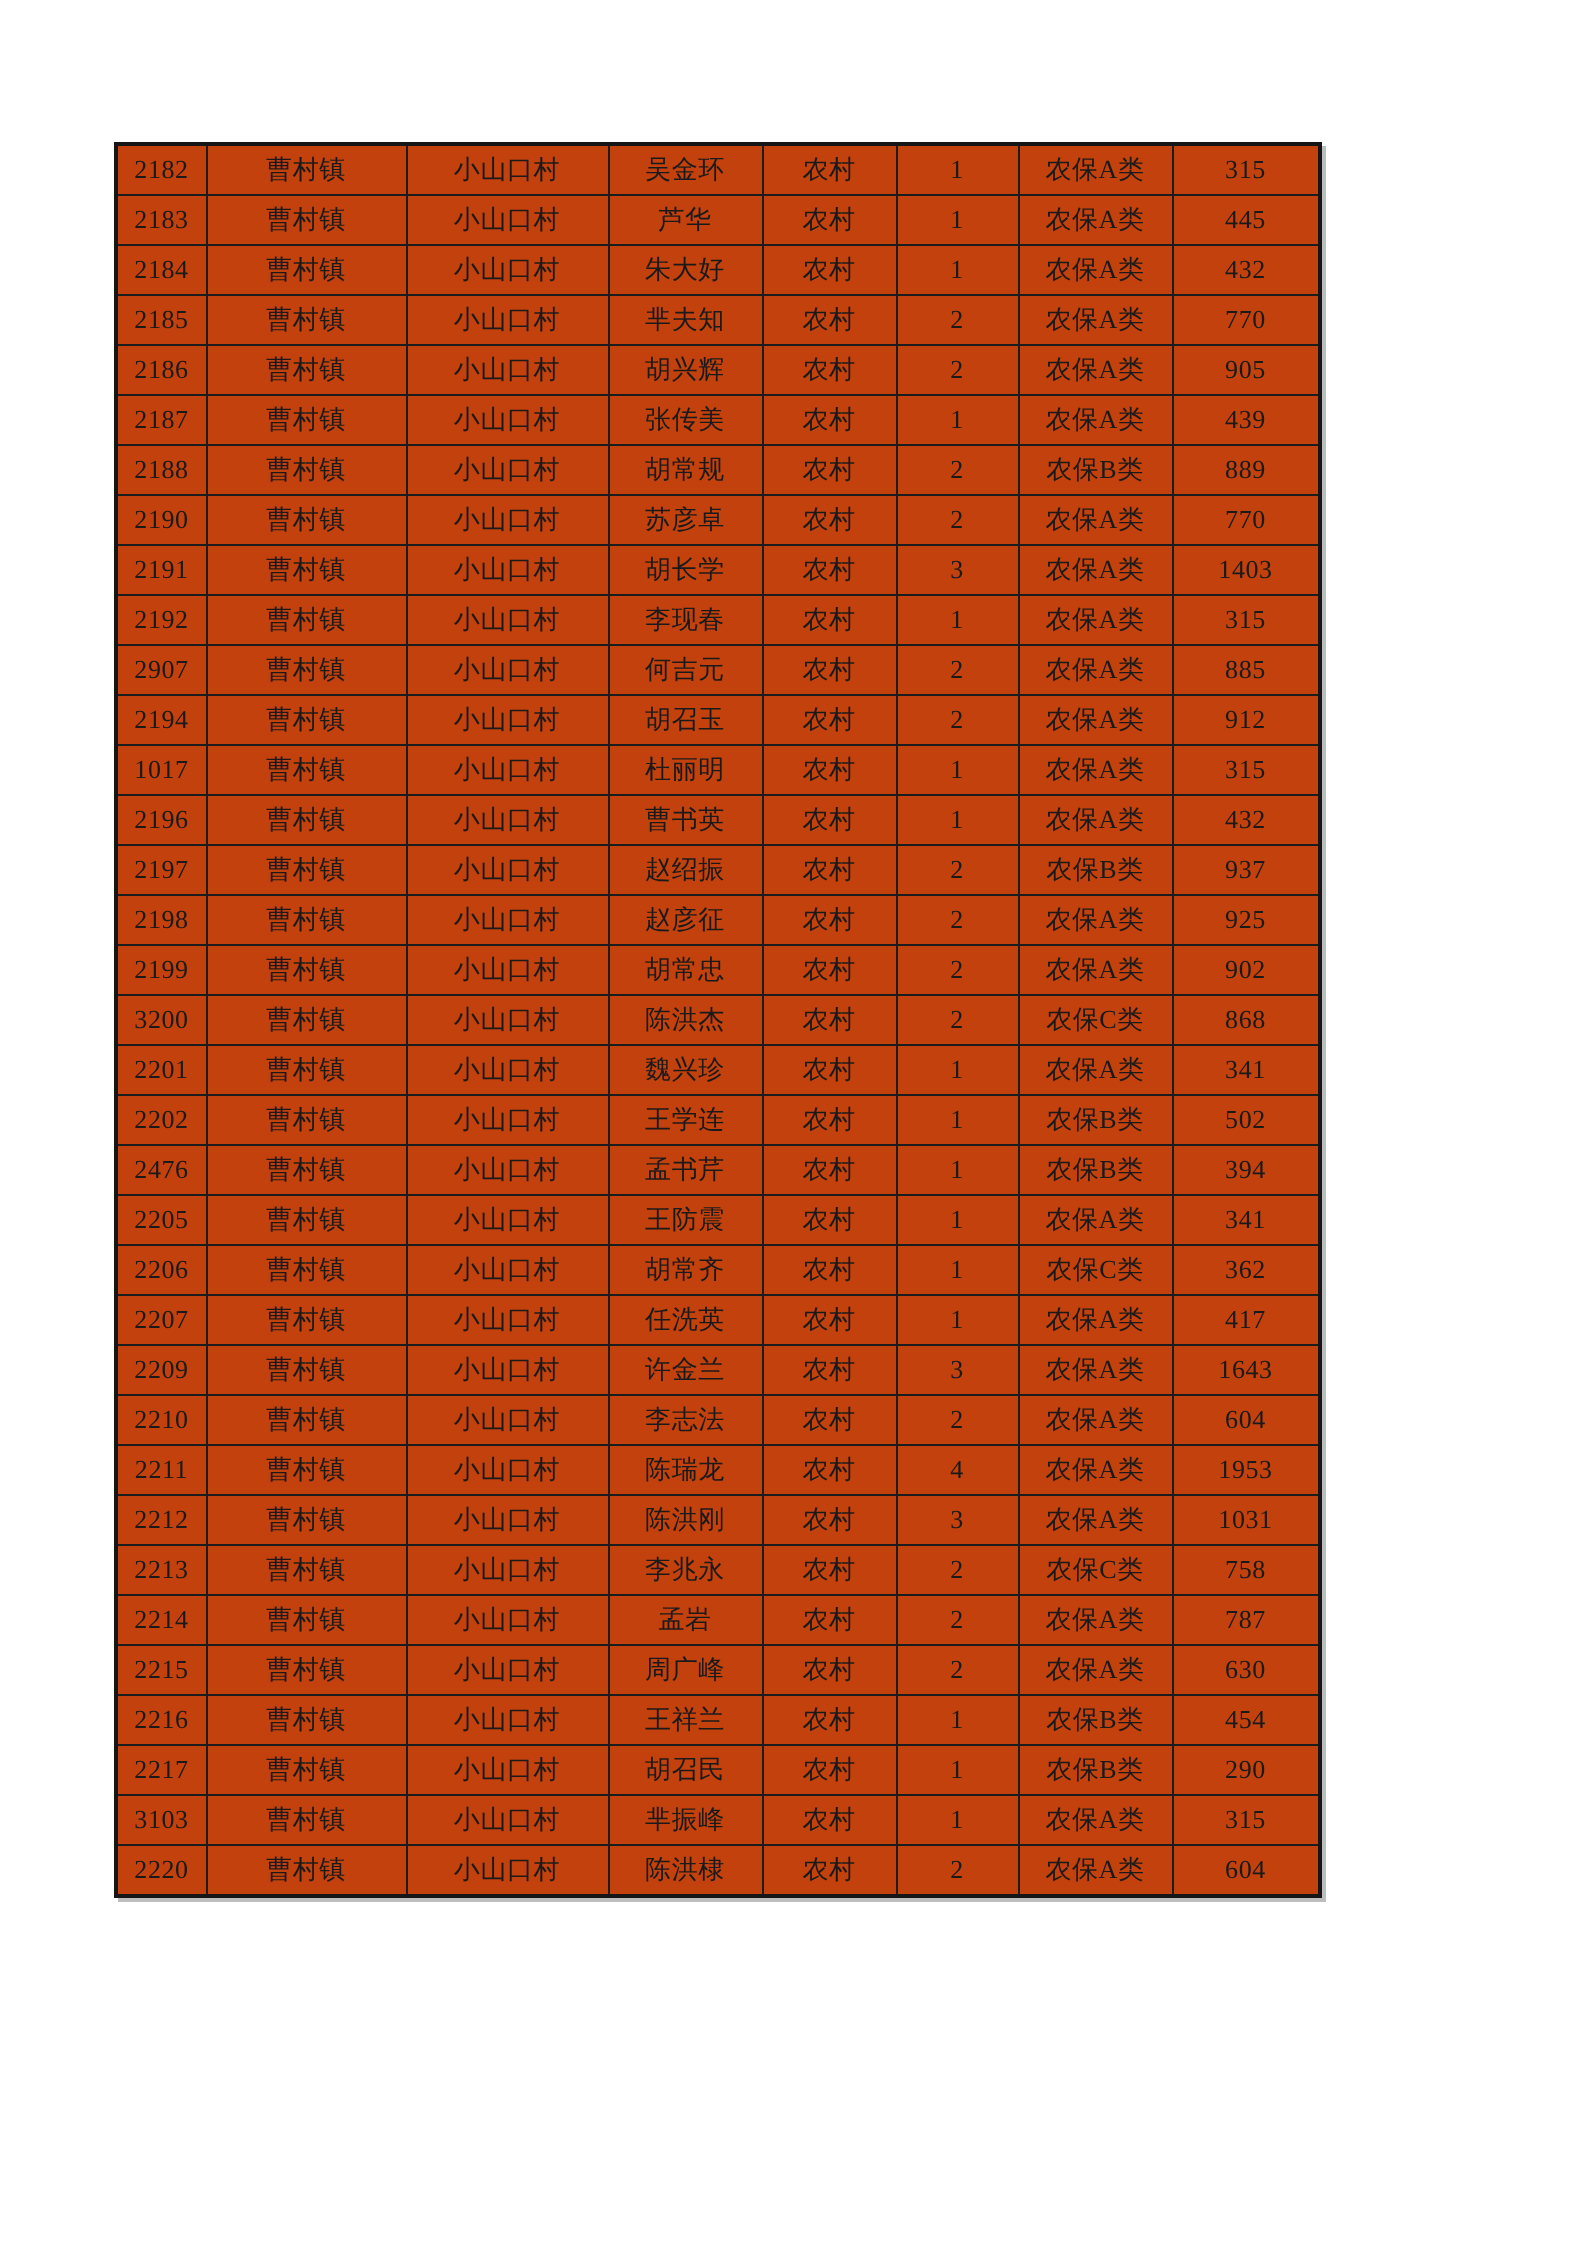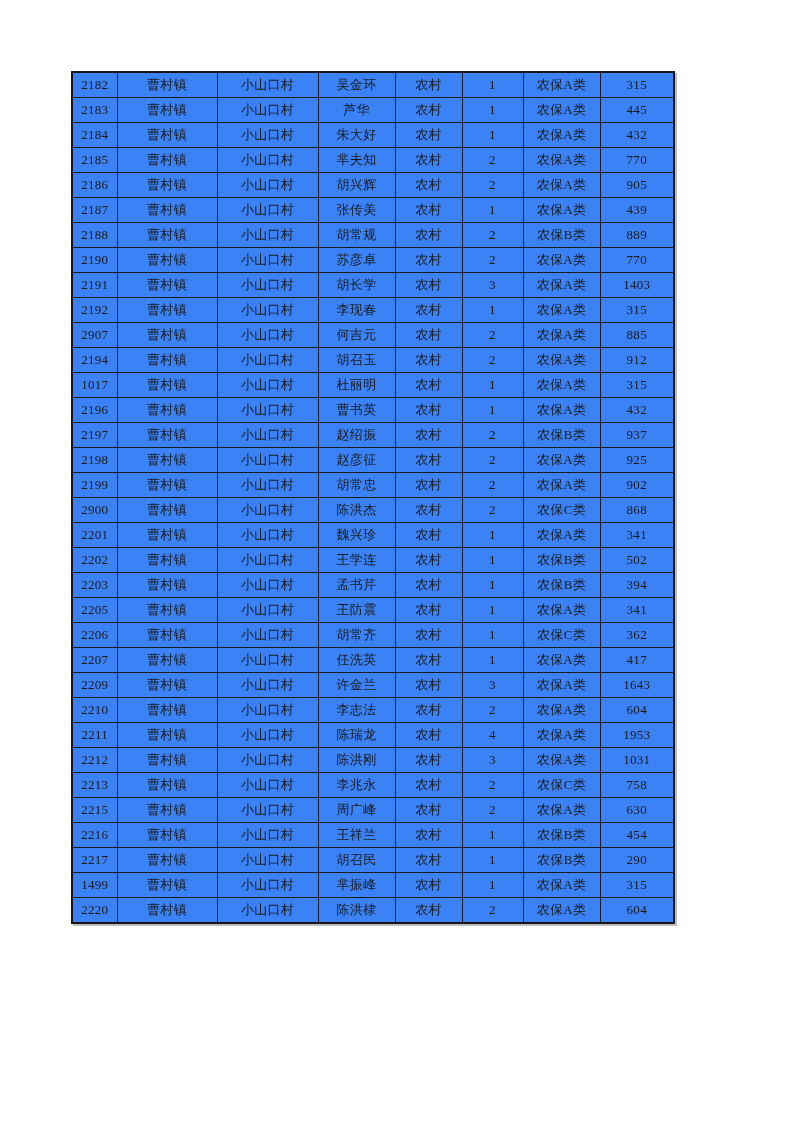--- a/index.html
+++ b/index.html
@@ -12,28 +12,28 @@
     font-family: "Liberation Serif", "DejaVu Serif", serif;
   }
   .page {
     position: relative;
     width: 793px;
     height: 1122px;
     background: #ffffff;
   }
   table.records {
     position: absolute;
-    left: 71px;
+    left: 57px;
     top: 71px;
     width: 602px;
     border-collapse: collapse;
     table-layout: fixed;
     border: 2px solid #161616;
     box-shadow: 2px 2px 0 #bdbdbd;
-    background: #3b82f6;
+    background: #c2410c;
   }
   table.records td {
     border: 1px solid #1c1c1c;
     height: 24px;
     padding: 0 2px;
     text-align: center;
     vertical-align: middle;
     font-size: 13px;
     color: #1a1a1a;
     white-space: nowrap;
@@ -230,21 +230,21 @@
       <td>2199</td>
       <td>曹村镇</td>
       <td>小山口村</td>
       <td>胡常忠</td>
       <td>农村</td>
       <td>2</td>
       <td>农保A类</td>
       <td>902</td>
     </tr>
         <tr>
-      <td>2900</td>
+      <td>3200</td>
       <td>曹村镇</td>
       <td>小山口村</td>
       <td>陈洪杰</td>
       <td>农村</td>
       <td>2</td>
       <td>农保C类</td>
       <td>868</td>
     </tr>
         <tr>
       <td>2201</td>
@@ -260,21 +260,21 @@
       <td>2202</td>
       <td>曹村镇</td>
       <td>小山口村</td>
       <td>王学连</td>
       <td>农村</td>
       <td>1</td>
       <td>农保B类</td>
       <td>502</td>
     </tr>
         <tr>
-      <td>2203</td>
+      <td>2476</td>
       <td>曹村镇</td>
       <td>小山口村</td>
       <td>孟书芹</td>
       <td>农村</td>
       <td>1</td>
       <td>农保B类</td>
       <td>394</td>
     </tr>
         <tr>
       <td>2205</td>
@@ -350,20 +350,30 @@
       <td>2213</td>
       <td>曹村镇</td>
       <td>小山口村</td>
       <td>李兆永</td>
       <td>农村</td>
       <td>2</td>
       <td>农保C类</td>
       <td>758</td>
     </tr>
         <tr>
+      <td>2214</td>
+      <td>曹村镇</td>
+      <td>小山口村</td>
+      <td>孟岩</td>
+      <td>农村</td>
+      <td>2</td>
+      <td>农保A类</td>
+      <td>787</td>
+    </tr>
+        <tr>
       <td>2215</td>
       <td>曹村镇</td>
       <td>小山口村</td>
       <td>周广峰</td>
       <td>农村</td>
       <td>2</td>
       <td>农保A类</td>
       <td>630</td>
     </tr>
         <tr>
@@ -380,21 +390,21 @@
       <td>2217</td>
       <td>曹村镇</td>
       <td>小山口村</td>
       <td>胡召民</td>
       <td>农村</td>
       <td>1</td>
       <td>农保B类</td>
       <td>290</td>
     </tr>
         <tr>
-      <td>1499</td>
+      <td>3103</td>
       <td>曹村镇</td>
       <td>小山口村</td>
       <td>芈振峰</td>
       <td>农村</td>
       <td>1</td>
       <td>农保A类</td>
       <td>315</td>
     </tr>
         <tr>
       <td>2220</td>

